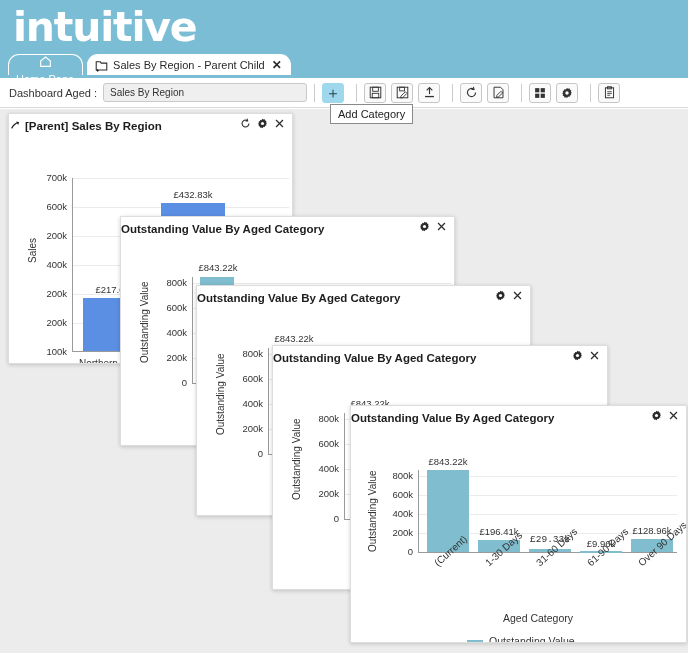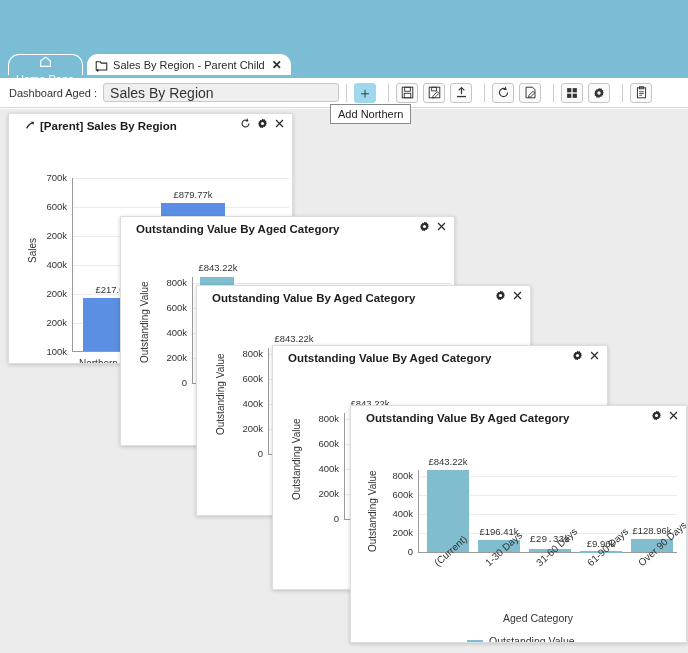--- a/index.html
+++ b/index.html
@@ -74,25 +74,25 @@
     width: 688px; height: 30px;
     background: #ffffff;
     border-bottom: 1px solid #d9d9d9;
     display: flex; align-items: center;
   }
   .dash-title-label {
     font-size: 11px; color: #333; margin-left: 9px; white-space: nowrap;
   }
   .dash-title-input {
     margin-left: 6px;
-    width: 236px; height: 19px;
+    width: 204px; height: 19px;
     background: #efefef;
     border: 1px solid #c9c9c9;
     border-radius: 3px;
-    font-size: 14px;
+    font-size: 10px;
     color: #333;
     padding: 0 6px;
     font-family: "Liberation Sans", sans-serif;
   }
   .tb-sep {
     width: 1px; height: 18px; background: #cccccc; margin: 0 7px;
   }
   .tb-btn {
     width: 22px; height: 20px;
     border: 1px solid #c6c6c6;
@@ -133,21 +133,21 @@
     position: absolute;
     background: #ffffff;
     border: 1px solid #dddddd;
     box-shadow: 0 1px 4px rgba(0,0,0,0.18);
     overflow: hidden;
   }
   .panel-head {
     position: relative;
     height: 24px;
     display: flex; align-items: center;
-    padding: 0 8px 0 15px;
+    padding: 0 8px 0 0;
   }
   .panel-title {
     font-size: 11.5px;
     font-weight: bold;
     color: #1d1d1d;
     white-space: nowrap;
     display: flex; align-items: center; gap: 4px;
   }
   .panel-actions {
     position: absolute; right: 7px; top: 4px;
@@ -215,20 +215,21 @@
   .legend-swatch {
     width: 16px; height: 2.5px; background: #7fbdcf; display: inline-block;
   }
 </style>
 </head>
 <body>
 
 <div id="app">
 
   <div class="header-band">
+    <div class="logo">intuitive</div>
 
     <div class="tabstrip">
       <div class="tab inactive">
         <span class="tab-ico">
           <svg viewBox="0 0 16 16">
               <path d="M8 2.5 L14 7.5 L14 14 L2 14 L2 7.5 Z" fill="none" stroke="#ffffff" stroke-width="1.4"></path>
             </svg>
         </span>
         <span class="tab-label">Home Page</span>
         <span class="tab-close">✕</span>
@@ -332,21 +333,21 @@
       <span>
         <svg width="13" height="13" viewBox="0 0 16 16">
             <rect x="3" y="2.2" width="10" height="12.3" fill="none" stroke="#333" stroke-width="1.2"></rect>
             <rect x="5.6" y="0.9" width="4.8" height="2.6" fill="none" stroke="#333" stroke-width="1.1"></rect>
             <path d="M5.2 7 h5.6 M5.2 9.2 h5.6 M5.2 11.4 h3.6" stroke="#333" stroke-width="1"></path>
           </svg>
       </span>
     </div>
   </div>
 
-  <div class="tooltip">Add Northern</div>
+  <div class="tooltip">Add Category</div>
 
   <div class="canvas">
 
     <div class="panel" style="left:8px; top:4px; width:285px; height:251px; z-index:1;">
       <div class="panel-head">
         <div class="panel-title">
           <span>
             <svg width="12" height="12" viewBox="0 0 16 16">
                 <path d="M3.5 12.5 C6 7.5 9 5.5 12.5 4.5" fill="none" stroke="#1d1d1d" stroke-width="1.5"></path>
                 <path d="M9.5 3.2 L13.4 4.2 L12.3 8" fill="#1d1d1d"></path>
@@ -392,21 +393,21 @@
         <div class="gridline" style="left:64px; top:185px; width:216px;"></div>
         <div class="ytick" style="left:22px; top:208px; width:36px;">100k</div>
 
         <div class="axisline" style="left:63px; top:40px; width:1px; height:173px;"></div>
         <div class="axisline" style="left:63px; top:213px; width:217px; height:1px;"></div>
 
         <div class="bar blue" style="left:74px; top:160px; width:64px; height:53px;"></div>
         <div class="dlabel" style="left:66px; top:146px; width:80px;">£217.04k</div>
 
         <div class="bar blue" style="left:152px; top:65px; width:64px; height:148px;"></div>
-        <div class="dlabel" style="left:144px; top:51px; width:80px;">£879.77k</div>
+        <div class="dlabel" style="left:144px; top:51px; width:80px;">£432.83k</div>
 
         <div class="xtick-flat" style="left:70px; top:220px;">Northern U</div>
       </div>
     </div>
 
     <div class="panel" style="left:120px; top:107px; width:335px; height:230px; z-index:2;">
       <div class="panel-head">
         <div class="panel-title">
           <span>Outstanding Value By Aged Category</span>
         </div>

